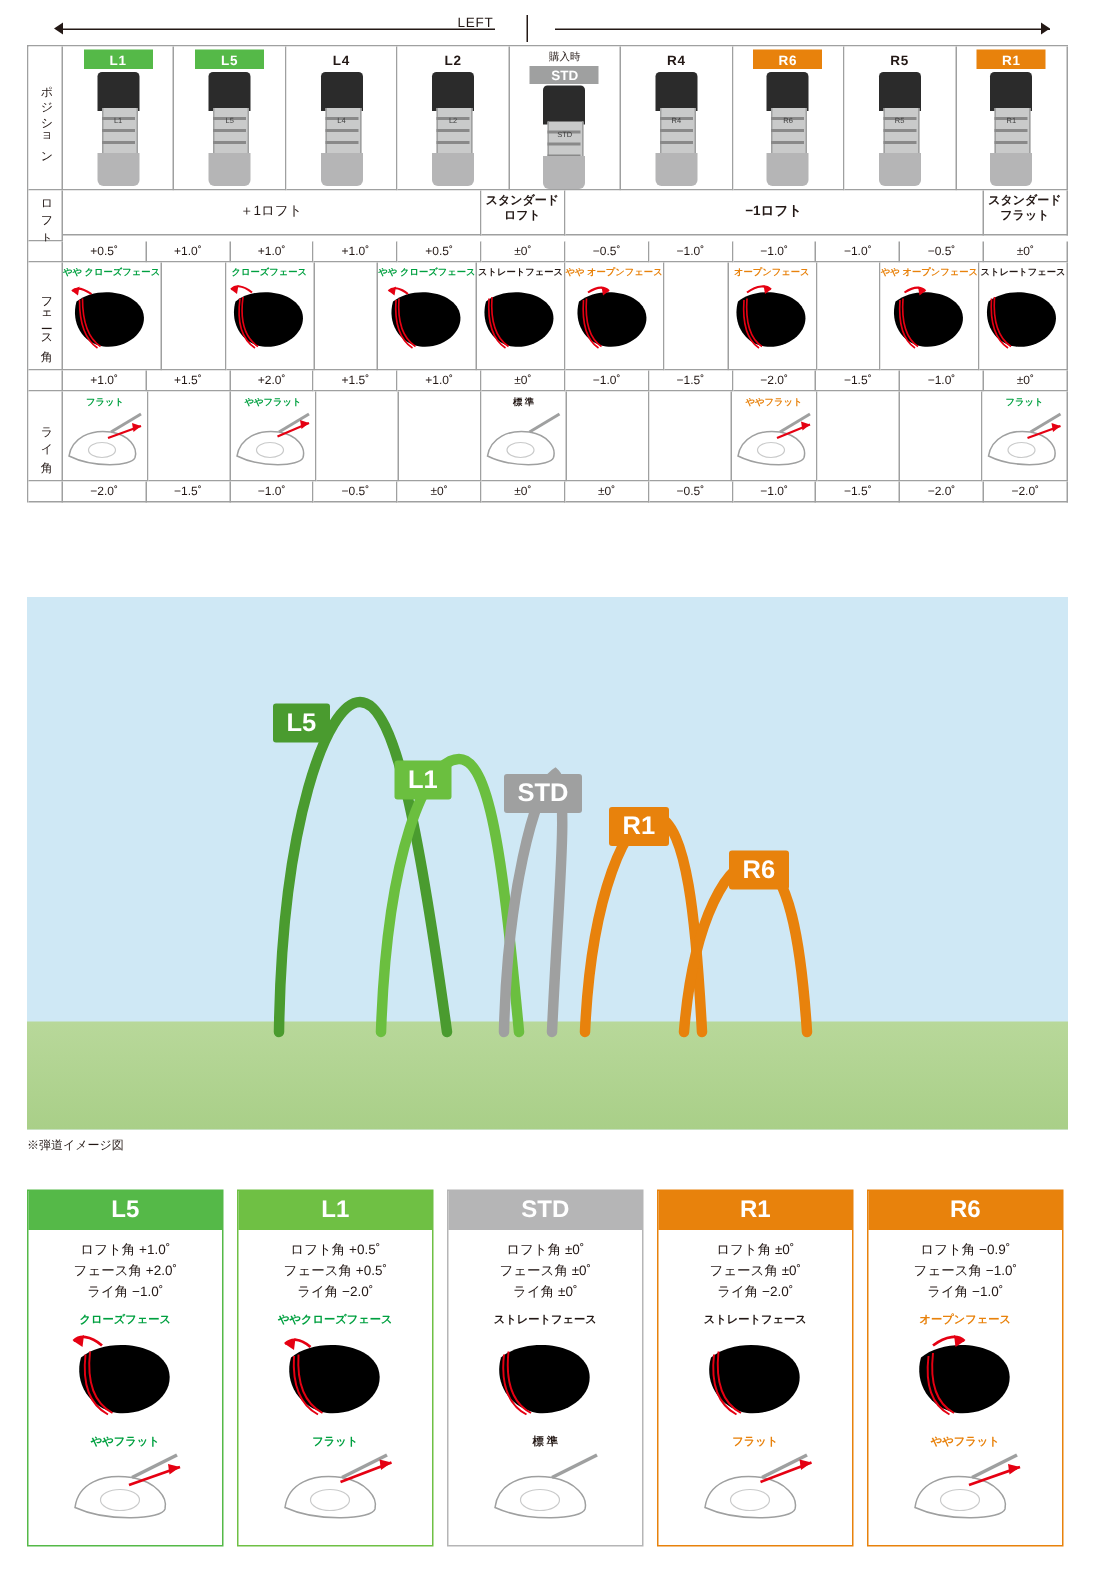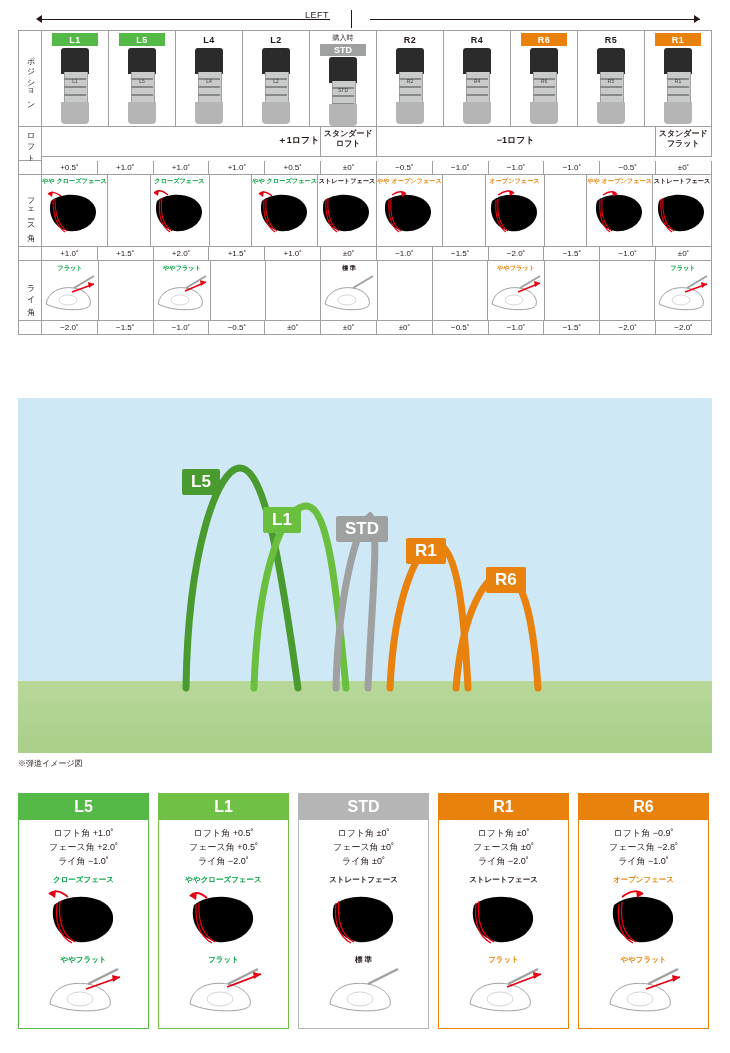--- a/index.html
+++ b/index.html
@@ -197,32 +197,20 @@
               <div class="cap"></div>
                 <div class="neck"></div>
               <div class="ring" style="top:30px;"></div>
                 <div class="ring" style="top:38px;"></div>
                 <div class="ring" style="top:46px;"></div>
               <div class="base"></div>
                 <div class="mark">STD</div>
             </div>
           </div>
 
-          <div class="cell">
-            <div class="tagbar tag-none">R2</div>
-            <div class="hosel">
-              <div class="cap"></div>
-                <div class="neck"></div>
-              <div class="ring" style="top:30px;"></div>
-                <div class="ring" style="top:38px;"></div>
-                <div class="ring" style="top:46px;"></div>
-              <div class="base"></div>
-                <div class="mark">R2</div>
-            </div>
-          </div>
 
           <div class="cell">
             <div class="tagbar tag-none">R4</div>
             <div class="hosel">
               <div class="cap"></div>
                 <div class="neck"></div>
               <div class="ring" style="top:30px;"></div>
                 <div class="ring" style="top:38px;"></div>
                 <div class="ring" style="top:46px;"></div>
               <div class="base"></div>
@@ -270,21 +258,21 @@
             </div>
           </div>
 
         </div>
       </div>
 
       <div class="row loft-row">
         <div class="rowhead">ロフト</div>
         <div class="cells">
           <div class="cell" style="flex:5 1 0;">
-            <div style="position:absolute;top:7px;left:0;right:0;text-align:right;font-size:9px;font-weight:bold;">＋1ロフト</div>
+            <div style="position:absolute;top:7px;left:0;right:0;text-align:center;font-size:9px;font-weight:normal;">＋1ロフト</div>
           </div>
           <div class="cell" style="flex:1 1 0;">
             <div style="position:absolute;top:2px;left:0;right:0;text-align:center;font-size:8px;font-weight:bold;line-height:1.2;">
               スタンダード<br>ロフト
             </div>
           </div>
           <div class="cell" style="flex:5 1 0;">
             <div style="position:absolute;top:7px;left:0;right:0;text-align:center;font-size:9px;font-weight:bold;">−1ロフト</div>
           </div>
           <div class="cell" style="flex:1 1 0;">
@@ -745,21 +733,21 @@
           <line x1="45" y1="21" x2="79" y2="8" stroke="#e50012" stroke-width="1.8"></line>
           <polygon points="79,8 71,6 72,13" fill="#e50012"></polygon>
         </svg>
       </div>
     </div>
 
     <div class="card c-R6">
       <div class="card-head ch-R6">R6</div>
       <div class="spec">
         <div>ロフト角 −0.9˚</div>
-        <div>フェース角 −2.8˚</div>
+        <div>フェース角 −1.0˚</div>
         <div>ライ角 −1.0˚</div>
       </div>
       <div class="card-face">
         <div class="minilabel lbl-orange">オープンフェース</div>
         <svg class="card-head-svg" viewBox="0 0 78 62">
           <path d="M9 19 C24 6, 60 8, 67 26 C73 43, 54 58, 33 56 C15 53, 4 36, 9 19 Z" fill="#000"></path>
           <path d="M17 16 C15 34, 18 49, 31 56" stroke="#e50012" fill="none" stroke-width="1.3"></path>
           <path d="M14 18 C12 35, 15 50, 28 57" stroke="#e50012" fill="none" stroke-width="1.3"></path>
           <path d="M17 11 C26 4, 34 4, 38 8" stroke="#e50012" fill="none" stroke-width="1.8"></path>
           <polygon points="38,8 31,4 32,12" fill="#e50012"></polygon>

